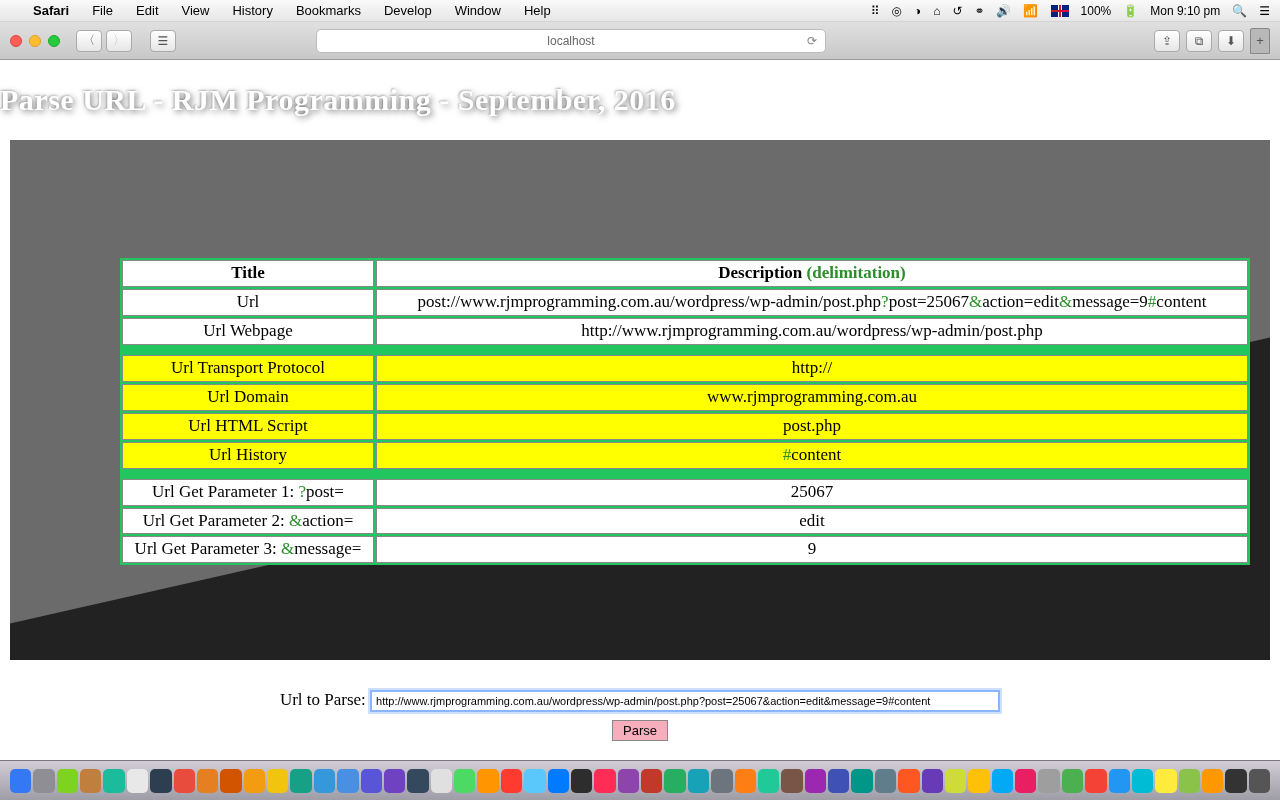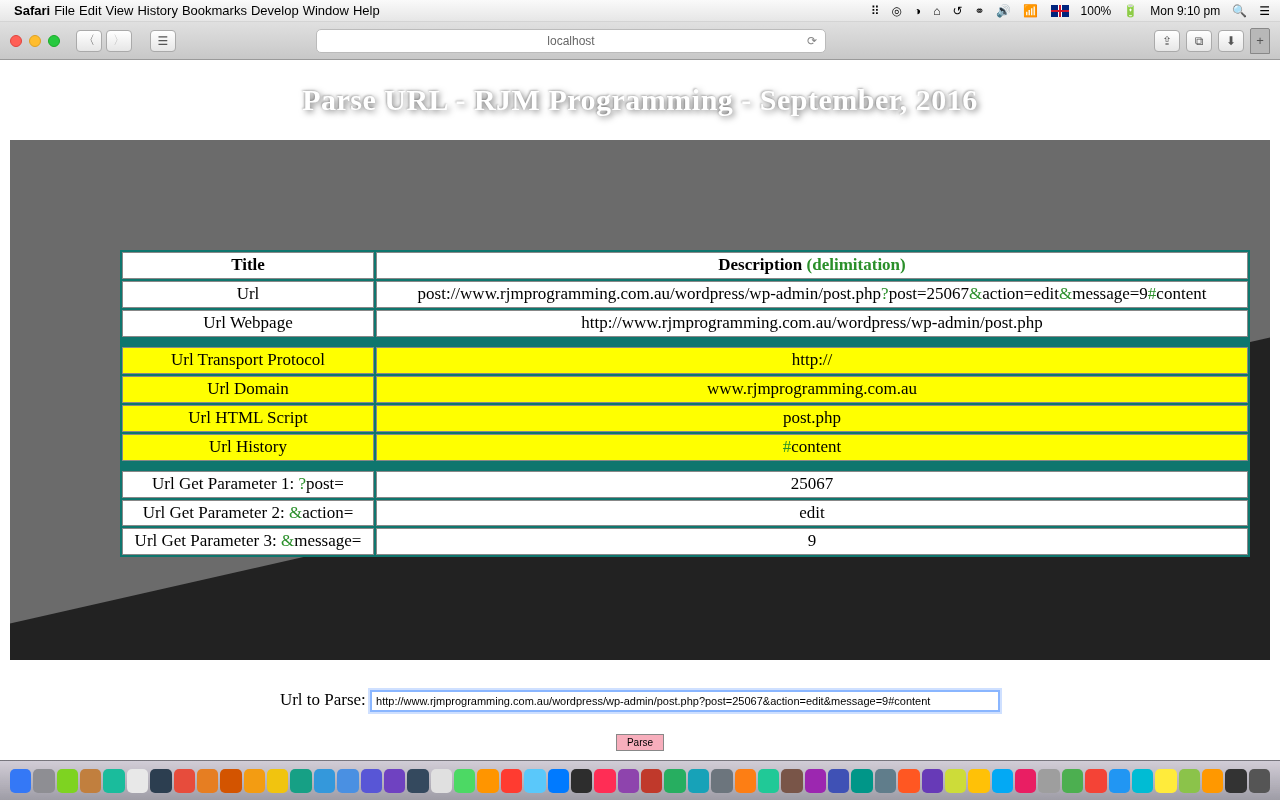--- a/index.html
+++ b/index.html
@@ -6,21 +6,21 @@
 body {
   width:1280px; height:800px; overflow:hidden;
   font-family:"Helvetica Neue", Helvetica, Arial, sans-serif;
   background:linear-gradient(#f8e8ef,#f0dde5);
   font-size:13px;
 }
 
 
 .menubar {
   height:22px; display:flex; align-items:center; padding:0 10px;
-  font-size:13px; font-weight:500; gap:4px;
+  font-size:13px; font-weight:500; gap:23px;
   background:linear-gradient(#fafafa,#e6e6e6);
   border-bottom:1px solid rgba(0,0,0,.15);
 }
 .menubar .apple{ font-size:14px; }
 .menubar .app{ font-weight:700; }
 .menubar .right{ margin-left:auto; display:flex; align-items:center; gap:12px; font-size:12px;}
 .flag{display:inline-block;width:18px;height:12px;background:#00247d;position:relative;}
 .flag::before{content:"";position:absolute;inset:0;background:
   linear-gradient(transparent 40%,#fff 40%,#fff 60%,transparent 60%),
   linear-gradient(90deg,transparent 40%,#fff 40%,#fff 60%,transparent 60%);}
@@ -45,51 +45,51 @@
   font-size:12px;color:#555;}
 .url{flex:0 0 510px;margin-left:130px;height:24px;border:1px solid #bbb;border-radius:5px;
   background:#fff;display:flex;align-items:center;justify-content:center;font-size:12px;color:#666;position:relative;}
 .reload{position:absolute;right:8px;color:#888;}
 .rightbtns{margin-left:auto;display:flex;gap:6px;align-items:center;}
 .tabplus{width:20px;height:26px;background:#b8b8b8;border:1px solid #888;
   display:flex;align-items:center;justify-content:center;border-radius:2px 2px 0 0;color:#555;}
 
 
 .page{height:calc(800px - 22px - 38px - 40px);background:#fff;overflow:hidden;position:relative;}
-.hband{height:80px; display:flex;align-items:center;justify-content:center;}
+.hband{height:80px; display:flex;align-items:center;}
 .hband h1{
   font-family:Georgia,"Times New Roman",serif;
   font-size:30px;color:#fff; text-shadow:2px 2px 6px rgba(0,0,0,.5), -1px -1px 2px rgba(0,0,0,.25);
   letter-spacing:.5px;
 }
 .stage{
   margin:0 10px;height:520px;position:relative;background:#222;
 }
 .stage::before{
   content:"";position:absolute;inset:0;
   background:#6b6b6b;
   clip-path:polygon(0 0,100% 0,100% 38%,0 93%);
 }
 .tablewrap{position:absolute;left:110px;right:20px;top:110px;}
-table{width:100%;border-collapse:separate;border-spacing:2px;background:#0f766e;
-  font-family:"Times New Roman",Times,serif;font-size:17px;}
+table{width:100%;border-collapse:separate;border-spacing:2px;background:#22c55e;
+  font-family:"Times New Roman",Times,serif;font-size:17px;margin-top:8px;}
 th,td{border:1px solid #888;background:#fff;text-align:center;padding:1px 4px;line-height:1.35;}
 th.t{width:252px;font-weight:700;}
 th.d{font-weight:700;}
 .yl td{background:#ffff00;}
 .spacer td{background:transparent;border:none;height:6px;padding:0;}
 .delim{color:#2a8f2a;}
 
 .form{margin-top:30px;text-align:center;font-family:"Times New Roman",Times,serif;font-size:17px;}
 .form input[type=text]{
   width:630px;font-size:11px;padding:3px 4px;
   border:2px solid #8ab6ff;border-radius:0;outline:2px solid #cfe0ff;
 }
 .form input[type=submit]{
-  margin-top:22px;padding:2px 10px;font-size:10px;
+  margin-top:8px;padding:2px 10px;font-size:13px;
   background:#f7aebc;border:1px solid #888;font-family:Arial,sans-serif;
 }
 
 
 .dock{position:absolute;bottom:0;left:0;right:0;height:40px;
   background:linear-gradient(rgba(200,200,210,.75),rgba(150,150,160,.9));
   border-top:1px solid rgba(0,0,0,.25);
   display:flex;align-items:center;justify-content:center;gap:2px;padding:0 10px;}
 .dicon{width:24px;height:24px;border-radius:5px;}
 </style>

